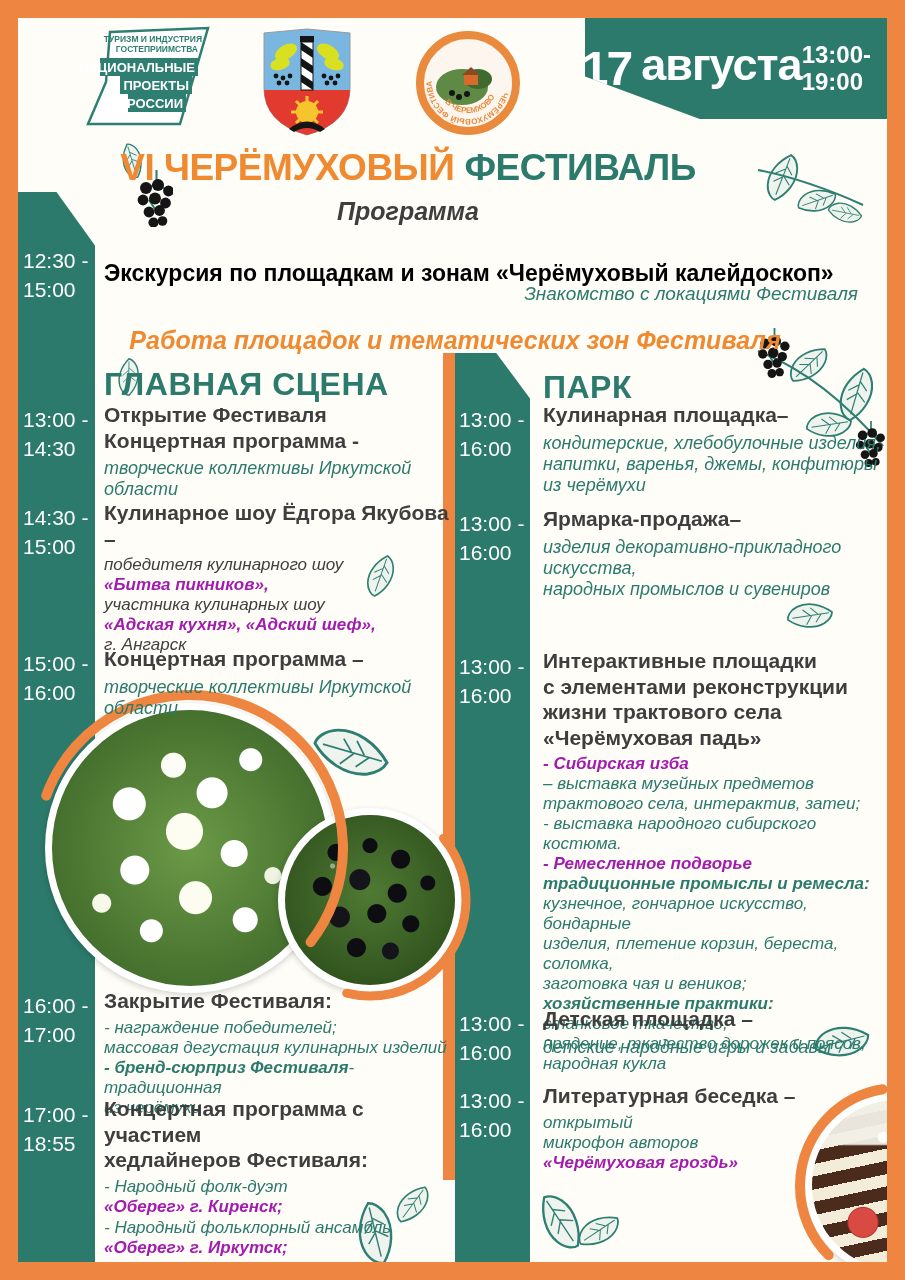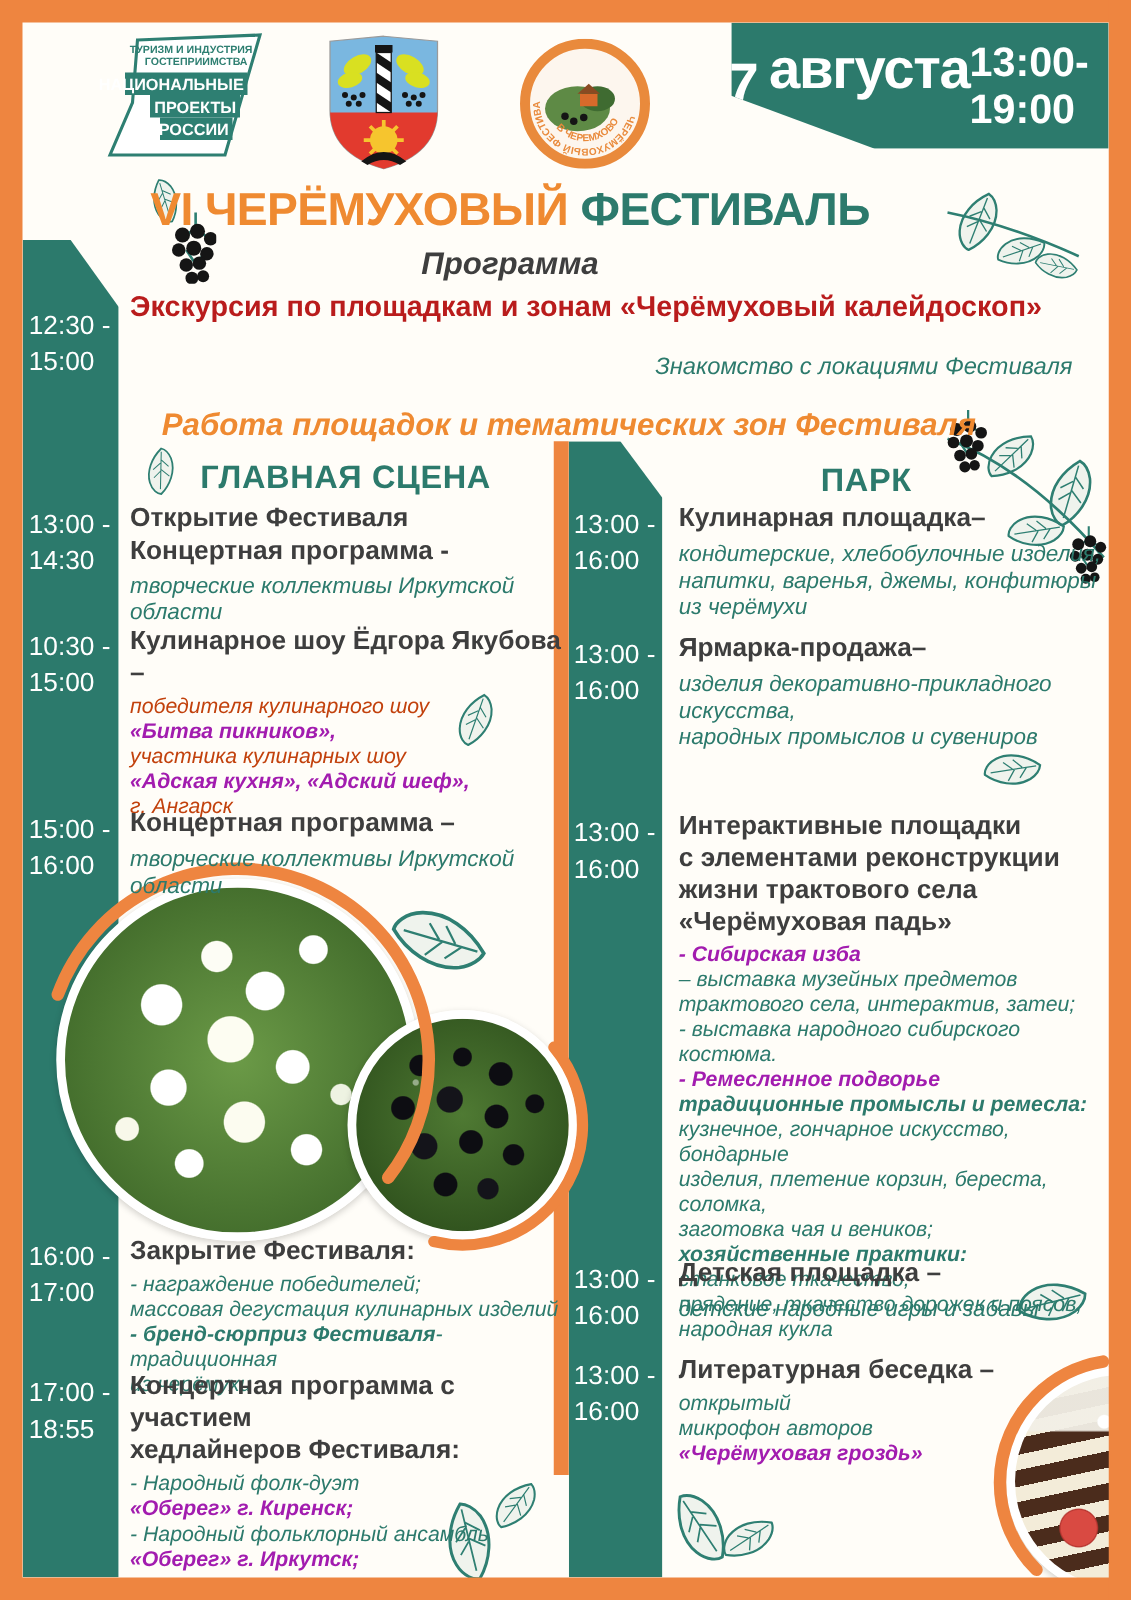--- a/index.html
+++ b/index.html
@@ -18,49 +18,49 @@
            clip-path:polygon(0 0,50% 0,100% 5%,100% 100%,0 100%);}
   .sb-mid{left:455px;top:353px;width:75px;height:909px;
           clip-path:polygon(0 0,55% 0,100% 5%,100% 100%,0 100%);}
   .mid-divider{left:443px;top:353px;width:12px;height:827px;background:#EE8540;z-index:1;}
   .date-block{left:585px;top:18px;width:302px;height:101px;background:#2C7A6C;z-index:2;
               clip-path:polygon(0 0,100% 0,100% 100%,38% 100%,0 58%);
               display:flex;align-items:center;justify-content:flex-end;padding-right:16px;box-sizing:border-box;}
   .date-day{font-size:48px;font-weight:bold;color:#fff;letter-spacing:-2px;line-height:1;margin-right:10px;}
   .date-col{display:flex;flex-direction:row;align-items:flex-start;}
   .date-month{font-size:45px;font-weight:bold;color:#fff;line-height:1.0;letter-spacing:-1px;}
-  .date-time{font-size:33px;font-weight:bold;color:#fff;line-height:1.1;letter-spacing:0;}
+  .date-time{font-size:24px;font-weight:bold;color:#fff;line-height:1.1;letter-spacing:0;}
   
   .np-logo{left:76px;top:26px;width:136px;height:104px;z-index:3;}
   .coat{left:260px;top:26px;width:94px;height:112px;z-index:3;}
   .round-logo{left:416px;top:31px;width:104px;height:104px;z-index:3;}
   .fest-title{left:118px;top:147px;width:580px;text-align:center;z-index:10;
               font-size:37px;font-weight:800;letter-spacing:-0.5px;white-space:nowrap;}
   .ft-orange{color:#EF8A31;}
   .ft-teal{color:#2C7A6C;margin-left:10px;}
   .program{left:118px;top:197px;width:580px;text-align:center;z-index:10;
            font-size:25px;font-weight:bold;font-style:italic;color:#3E3E3E;}
   
-  .exc-title{left:104px;top:232px;width:782px;font-size:23px;font-weight:bold;color:#b91c1c;z-index:10;}
+  .exc-title{left:104px;top:260px;width:782px;font-size:23px;font-weight:bold;color:#000000;z-index:10;}
   .exc-note{left:104px;top:283px;width:754px;text-align:right;font-size:19px;font-style:italic;color:#2C7A6C;z-index:10;}
   .section-heading{left:60px;top:310px;width:790px;text-align:center;z-index:10;
                    font-size:25px;font-weight:bold;font-style:italic;color:#EF8A31;margin-top:16px;}
-  .col-header{position:absolute;z-index:10;font-size:26px;font-weight:800;color:#2C7A6C;text-align:center;letter-spacing:0.5px;}
+  .col-header{position:absolute;z-index:10;font-size:32px;font-weight:800;color:#2C7A6C;text-align:left;letter-spacing:0.5px;}
   .h-main{left:104px;top:366px;width:345px;}
   .h-park{left:543px;top:369px;width:300px;}
   
   .entry{position:absolute;width:346px;z-index:10;}
   .e-title{font-size:21px;font-weight:bold;color:#3E3E3E;line-height:1.22;white-space:pre-line;}
   .e-sub{font-size:18px;font-style:italic;color:#2C7A6C;line-height:21px;margin-top:5px;white-space:pre-line;}
   .e-lines{margin-top:4px;font-size:17px;font-style:italic;line-height:20px;}
   .ln{display:block;}
   .c-teal{color:#2C7A6C;}
   .c-tealbold{color:#2C7A6C;font-weight:bold;}
   .c-orange{color:#a21caf;font-weight:bold;}
-  .c-gray{color:#c2410c;}
+  .c-gray{color:#404040;}
   .time{position:absolute;width:70px;color:#fff;font-weight:normal;font-size:21px;line-height:29px;z-index:10;}
   .tl{left:23px;} .tm{left:459px;}
   
   .photo{position:absolute;border-radius:50%;border:7px solid #fff;box-sizing:border-box;z-index:5;
          box-shadow:0 2px 6px rgba(0,0,0,.18);}
   .ph-flowers{left:45px;top:703px;width:290px;height:290px;
     background:
       radial-gradient(circle at 72% 18%, #ffffff 0 11px, transparent 12px),
       radial-gradient(circle at 58% 30%, #ffffff 0 15px, transparent 16px),
       radial-gradient(circle at 44% 20%, #fdfdf5 0 12px, transparent 13px),
@@ -231,21 +231,21 @@
     <span class="ln">13:00 -</span>
     <span class="ln">14:30</span>
   </div>
   <div class="entry" style="left:104px;top:402px">
     <div class="e-title">Открытие Фестиваля
 Концертная программа -</div>
     <div class="e-sub">творческие коллективы Иркутской области</div>
   </div>
 
   <div class="time tl" style="top:503px">
-    <span class="ln">10:30 -</span>
+    <span class="ln">14:30 -</span>
     <span class="ln">15:00</span>
   </div>
   <div class="entry" style="left:104px;top:500px">
     <div class="e-title">Кулинарное шоу Ёдгора Якубова –</div>
     <div class="e-lines">
       <span class="ln c-gray">победителя кулинарного шоу</span>
       <span class="ln c-orange">«Битва пикников»,</span>
       <span class="ln c-gray">участника кулинарных шоу</span>
       <span class="ln c-orange">«Адская кухня», «Адский шеф»,</span>
       <span class="ln c-gray">г. Ангарск</span>

